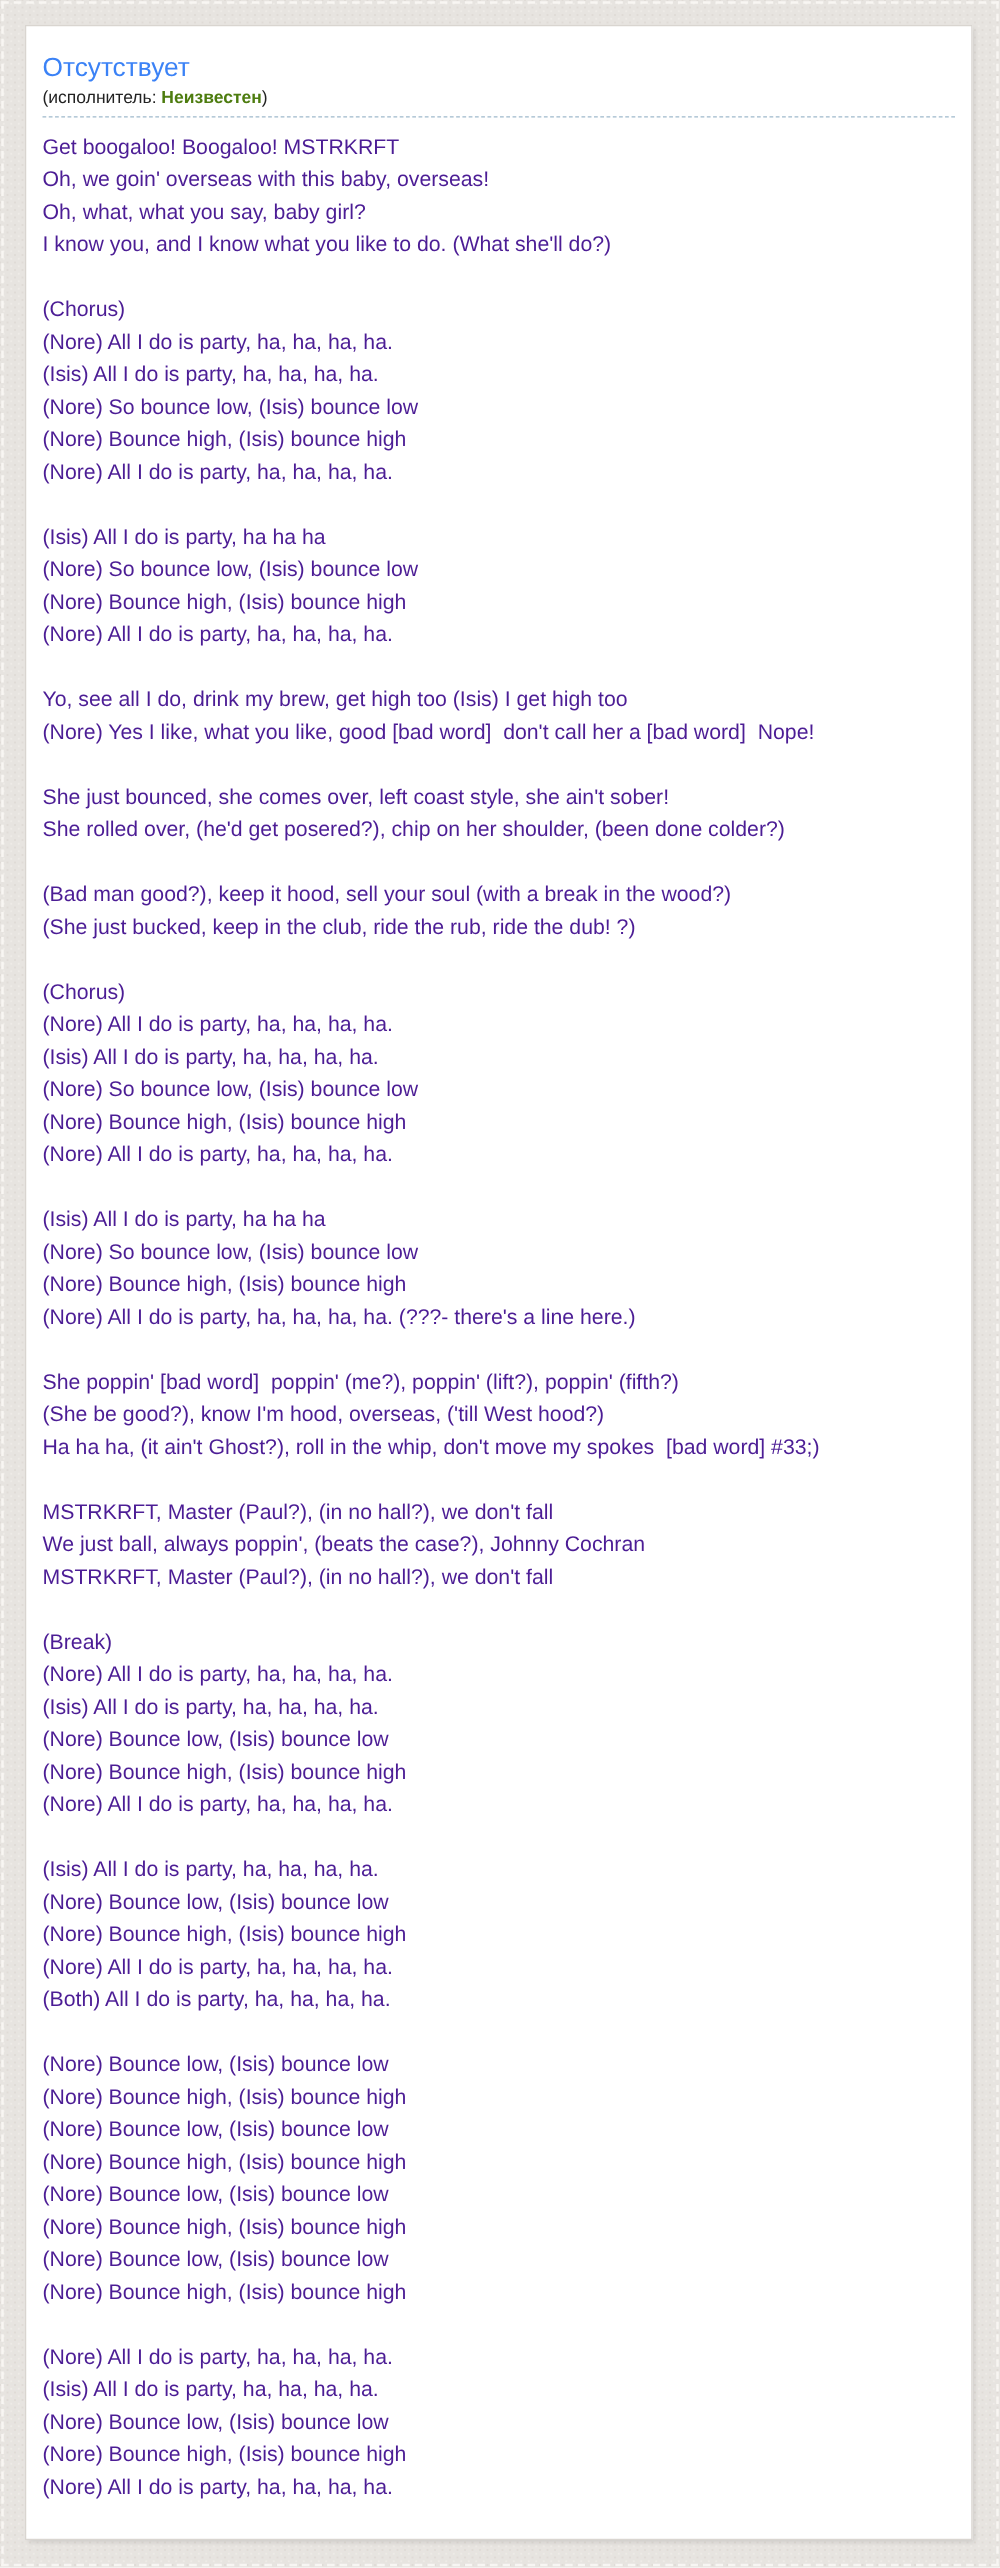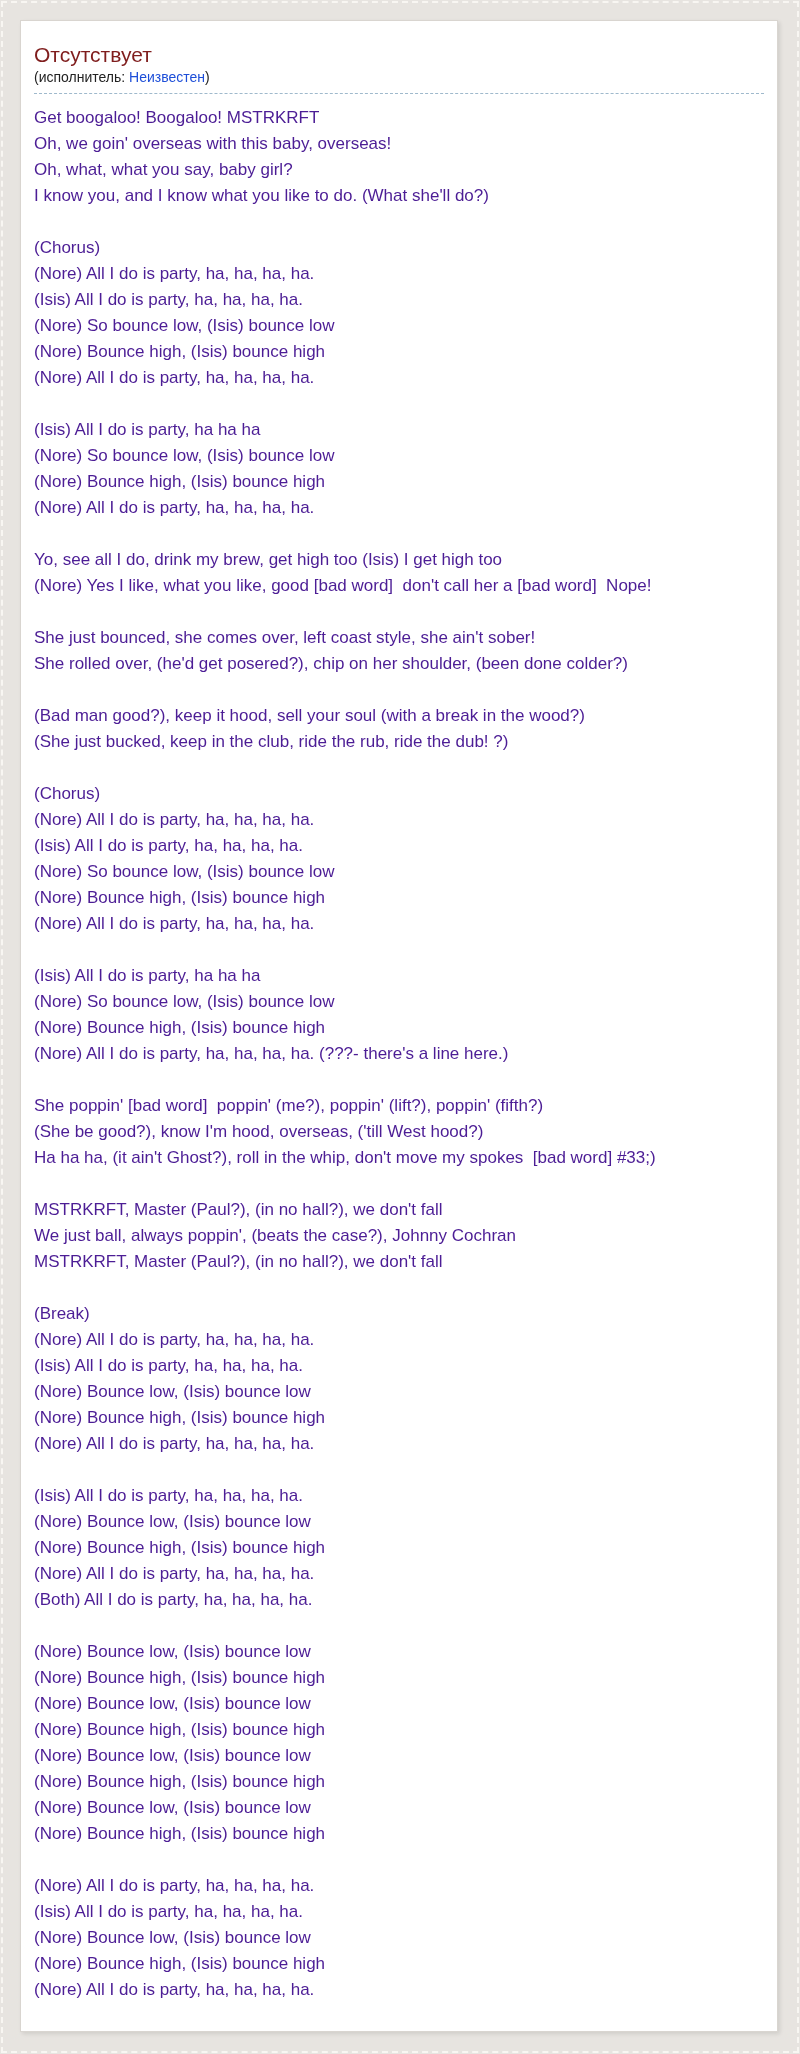--- a/index.html
+++ b/index.html
@@ -43,35 +43,36 @@
 
   .song-header {
     padding-right: 20px;
     border-bottom: 1px dashed #9fb9cc;
     padding-bottom: 7px;
   }
 
   .song-title {
     font-size: 21px;
     font-weight: 400;
-    color: #7f1d1d;
+    color: #3b82f6;
     line-height: 26px;
     margin-top: 7px;
   }
 
   .artist-line {
     font-size: 14px;
     color: #222222;
     line-height: 18px;
   }
 
   .artist-link {
-    color: #1d4ed8;
+    color: #4d7c0f;
     text-decoration: none;
     cursor: pointer;
+    font-weight: bold;
   }
 
   .lyrics {
     font-family: "Liberation Sans", sans-serif;
     font-size: 17px;
     line-height: 26px;
     color: #4c1d95;
     white-space: pre;
     margin-top: 11px;
     overflow: visible;

